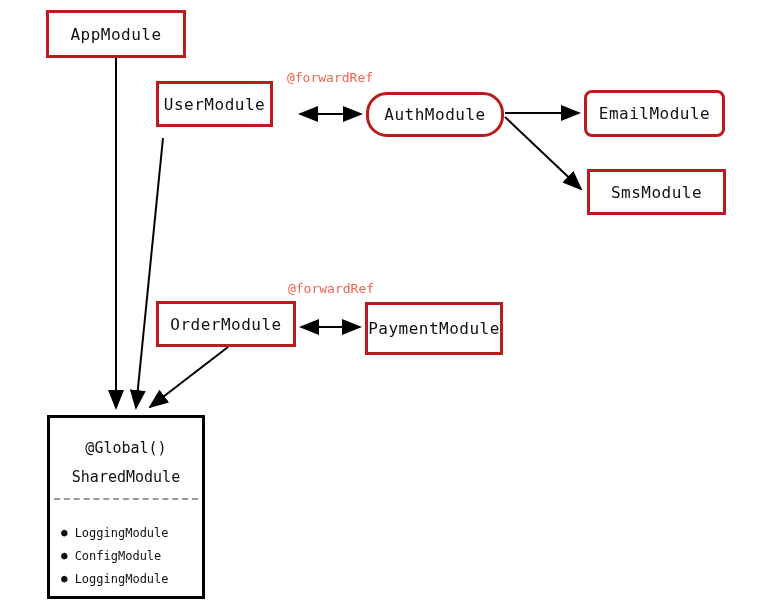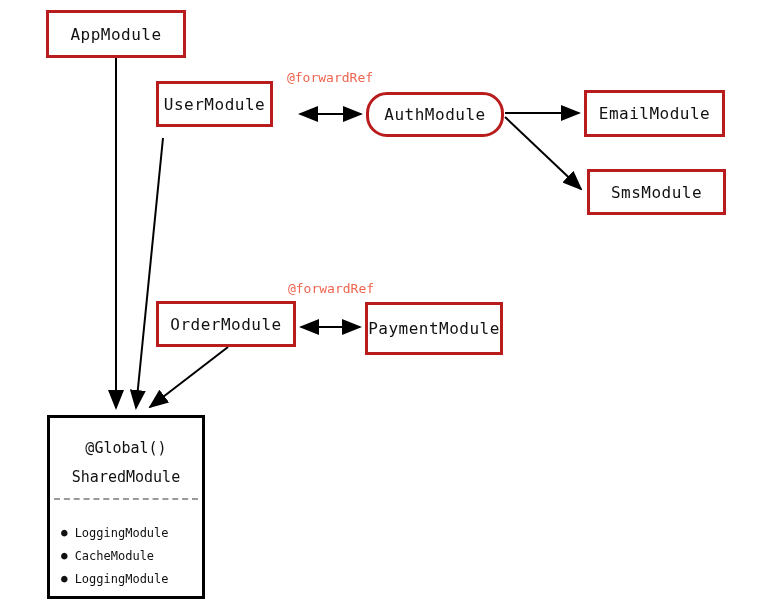--- a/index.html
+++ b/index.html
@@ -126,21 +126,21 @@
   </div>
 
   <div class="node" style="left:156px; top:81px; width:117px; height:46px;">
     <span>UserModule</span>
   </div>
 
   <div class="node" style="left:366px; top:92px; width:138px; height:45px;border-radius:21px;">
     <span>AuthModule</span>
   </div>
 
-  <div class="node" style="left:584px; top:90px; width:141px; height:47px;">
+  <div class="node" style="left:584px; top:90px; width:141px; height:47px;border-radius:8px;">
     <span>EmailModule</span>
   </div>
 
   <div class="node" style="left:587px; top:169px; width:139px; height:46px;">
     <span>SmsModule</span>
   </div>
 
   <div class="node" style="left:156px; top:301px; width:140px; height:46px;">
     <span>OrderModule</span>
   </div>
@@ -157,21 +157,21 @@
     <div class="shared-decorator">@Global()</div>
     <div class="shared-title">SharedModule</div>
     <div class="shared-divider"></div>
     <div class="shared-items">
       <div class="shared-item">
         <span class="bullet">●</span>
         <span>LoggingModule</span>
       </div>
       <div class="shared-item">
         <span class="bullet">●</span>
-        <span>CacheModule</span>
+        <span>ConfigModule</span>
       </div>
       <div class="shared-item">
         <span class="bullet">●</span>
         <span>LoggingModule</span>
       </div>
     </div>
   </div>
 
 </div>
 

